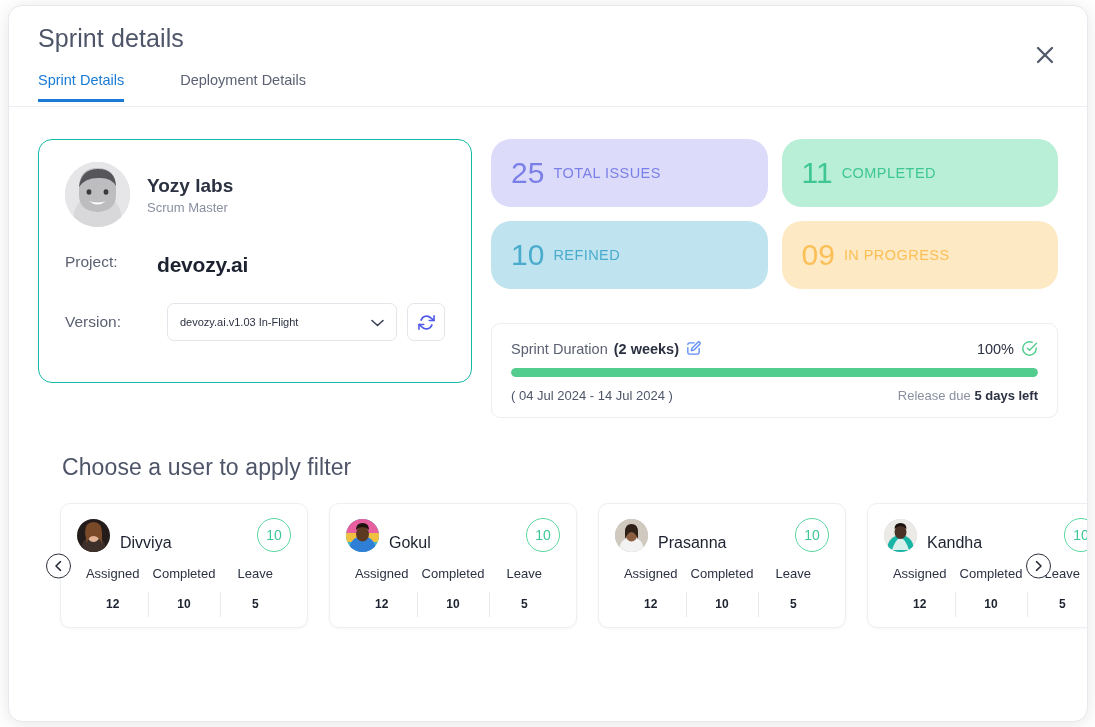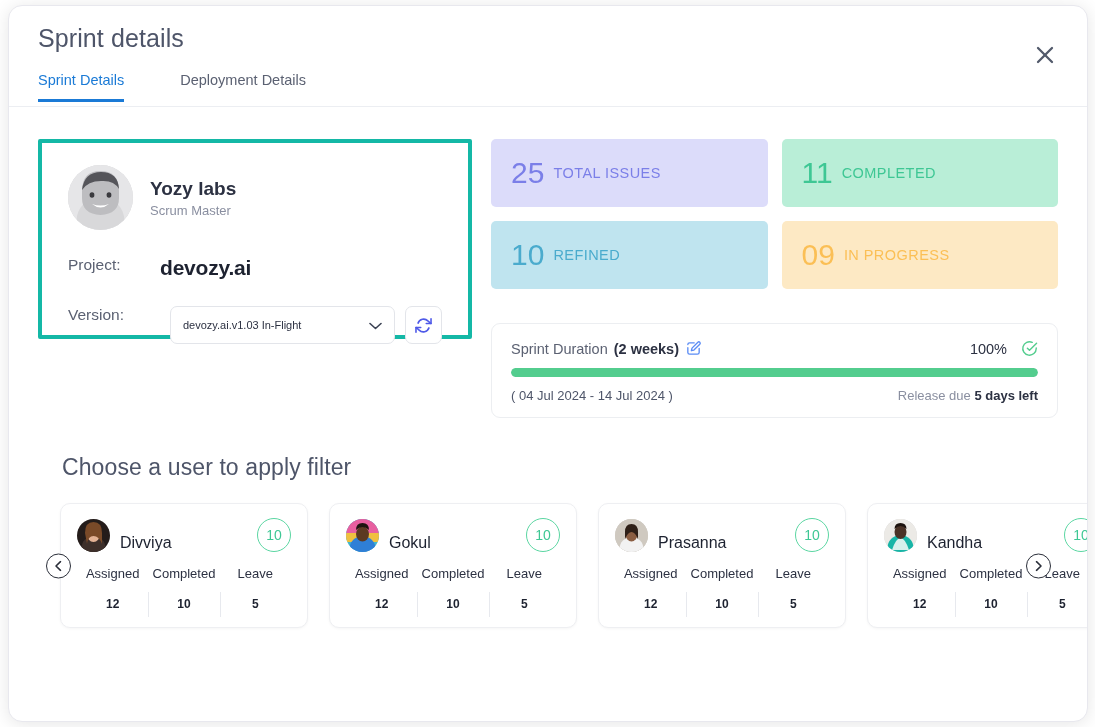--- a/index.html
+++ b/index.html
@@ -43,73 +43,73 @@
   .tab.active { color: #1a7ad6; border-bottom: 3px solid #1a7ad6; }
   .hdr-rule {
     position: absolute; left: 0; right: 0; bottom: 0;
     height: 1px; background: #eceef2;
   }
   
   .body { position: relative; padding: 0 29px; }
   .top-row { display: flex; gap: 19px; margin-top: 32px; }
   
   .profile-card {
-    width: 434px; height: 200px;
-    border: 4px solid #14b8a6; border-radius: 2px;
+    width: 434px; height: 244px;
+    border: 1px solid #14b8a6; border-radius: 14px;
     background: #fff; padding: 22px 26px;
     position: relative;
   }
   .prof-head { display: flex; align-items: center; gap: 17px; }
   .avatar-lg {
     width: 65px; height: 65px; border-radius: 50%;
     overflow: hidden; flex-shrink: 0;
     background: #d4d4d6;
   }
   .prof-name { font-size: 19px; font-weight: 700; color: #2c3142; line-height: 1.25; }
   .prof-role { font-size: 13px; color: #8a8fa0; margin-top: 2px; }
   .row-line { display: flex; margin-top: 26px; }
   .row-label { font-size: 15.5px; color: #5b6172; width: 92px; flex-shrink: 0; }
   .proj-val { font-size: 21px; font-weight: 700; color: #1d2230; letter-spacing: -.2px; }
-  .ver-row { display: flex; align-items: flex-start; margin-top: 26px; gap: 10px; }
+  .ver-row { display: flex; align-items: center; margin-top: 26px; gap: 10px; }
   .select-box {
     width: 242px; height: 38px;
     border: 1px solid #e3e5ea; border-radius: 7px;
     display: flex; align-items: center; justify-content: space-between;
     padding: 0 12px; font-size: 11px; color: #2c3142;
     cursor: pointer; background: #fff;
   }
   .chev { color: #3b4254; font-size: 13px; line-height: 1; }
   .refresh-btn {
     width: 40px; height: 38px; border: 1px solid #e3e5ea; border-radius: 7px;
     display: flex; align-items: center; justify-content: center;
     cursor: pointer; background: #fff;
   }
   
   .right-col { flex: 1; display: flex; flex-direction: column; gap: 12px; }
   .stat-grid { display: grid; grid-template-columns: 1fr 1fr; gap: 14px; }
   .stat-card {
-    height: 68px; border-radius: 5px;
+    height: 68px; border-radius: 20px;
     display: flex; align-items: center; padding-left: 20px; gap: 9px;
   }
   .stat-num { font-size: 30px; font-weight: 400; line-height: 1; }
   .stat-lbl { font-size: 14.5px; font-weight: 500; letter-spacing: .45px; }
   .c-total { background: #dcdcfa; } .c-total .stat-num, .c-total .stat-lbl { color: #7b7fe8; }
   .c-comp  { background: #b9eed7; } .c-comp  .stat-num, .c-comp  .stat-lbl { color: #3ec794; }
   .c-ref   { background: #bfe4ef; } .c-ref   .stat-num, .c-ref   .stat-lbl { color: #4aabcd; }
   .c-prog  { background: #fde9c4; } .c-prog  .stat-num, .c-prog  .stat-lbl { color: #fbbf55; }
   
   .duration-card {
     border: 1px solid #eceef1; border-radius: 9px;
     padding: 16px 19px 14px 19px; background: #fff; margin-top: 22px;
   }
   .dur-top { display: flex; align-items: center; justify-content: space-between; }
   .dur-title { font-size: 14.5px; color: #5b6172; display: flex; align-items: center; gap: 6px; }
   .dur-title b { color: #2c3142; font-weight: 700; }
   .edit-icon { cursor: pointer; display: flex; line-height: 0; }
-  .dur-pct { display: flex; align-items: center; gap: 14px; font-size: 14.5px; color: #2c3142; }
+  .dur-pct { display: flex; align-items: center; gap: 7px; font-size: 14.5px; color: #2c3142; }
   .bar-track {
     margin-top: 11px; height: 9px; border-radius: 6px; background: #ecf0f3; overflow: hidden;
   }
   .bar-fill { height: 100%; border-radius: 6px; background: #53cd8e; }
   .dur-bot {
     display: flex; justify-content: space-between; align-items: center;
     margin-top: 11px; font-size: 13px; color: #4e5569;
   }
   .dur-release { color: #8a8fa0; }
   .dur-release b { color: #2c3142; font-weight: 700; }

